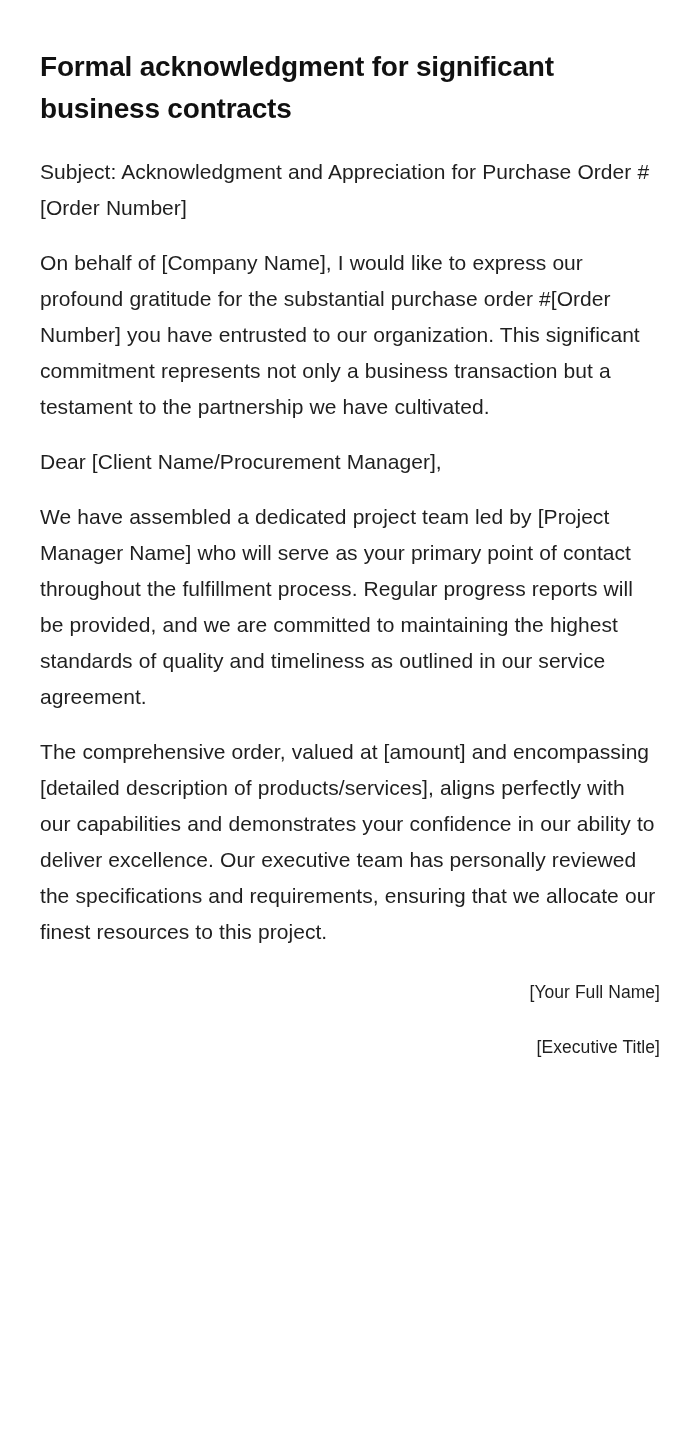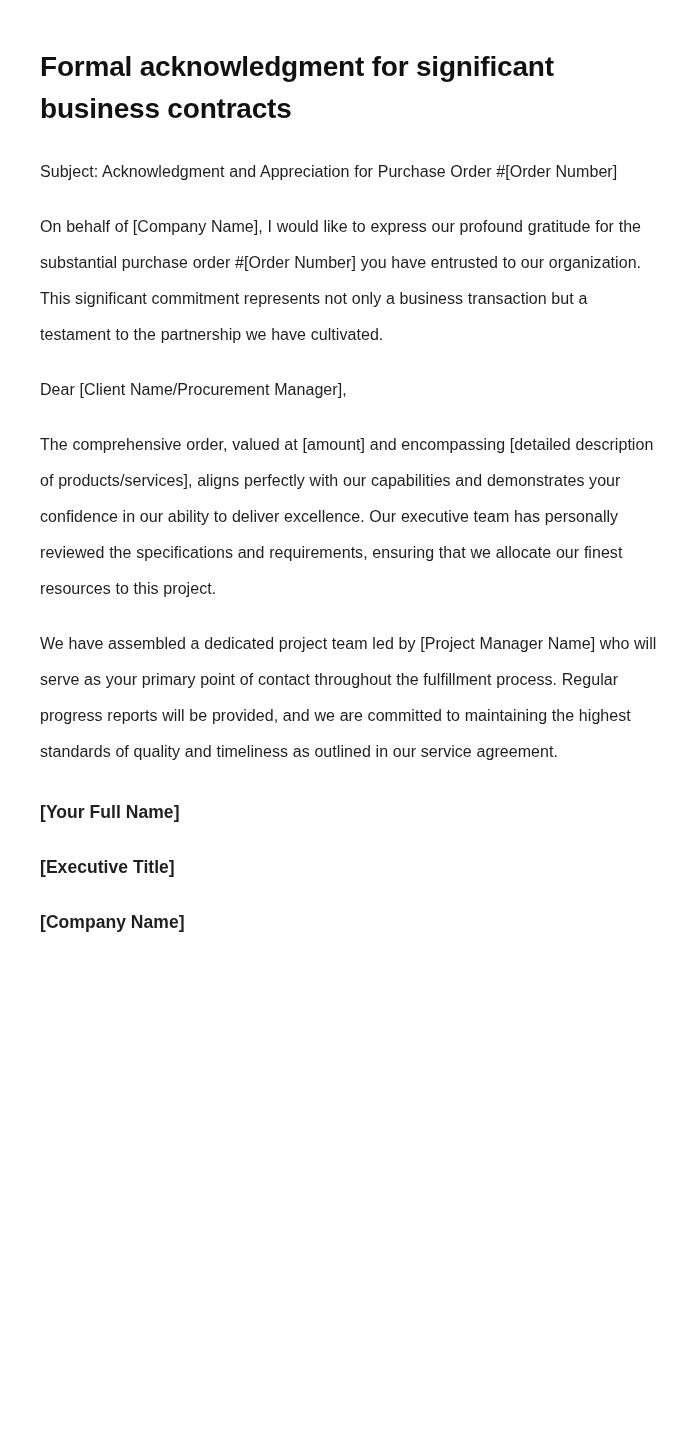--- a/index.html
+++ b/index.html
@@ -28,69 +28,69 @@
     font-weight: 700;
     letter-spacing: -0.2px;
     color: #111111;
     max-width: 600px;
   }
   .body-block {
     display: block;
   }
   .para {
     margin: 0 0 19px 0;
-    font-size: 16px;
+    font-size: 21px;
     line-height: 36px;
     font-weight: 400;
     color: #1f1f1f;
     letter-spacing: 0.05px;
     max-width: 622px;
     word-spacing: 0.2px;
   }
   .para:last-child {
     margin-bottom: 0;
   }
   .sig-line {
     margin: 0 0 19px 0;
     font-size: 17.5px;
     line-height: 36px;
-    font-weight: 700;
+    font-weight: 400;
     color: #1f1f1f;
     letter-spacing: 0.05px;
     max-width: 622px;
+    text-align: right;
   }
   .sig-line:last-child { margin-bottom: 0; }
 </style>
 </head>
 <body>
 
 <div class="page">
 
   <h1 class="article-title">Formal acknowledgment for significant business contracts</h1>
 
   <div class="body-block">
 
     <p class="para">Subject: Acknowledgment and Appreciation for Purchase Order #[Order Number]</p>
 
     <p class="para">On behalf of [Company Name], I would like to express our profound gratitude for the substantial purchase order #[Order Number] you have entrusted to our organization. This significant commitment represents not only a business transaction but a testament to the partnership we have cultivated.</p>
 
     <p class="para">Dear [Client Name/Procurement Manager],</p>
 
+    <p class="para">We have assembled a dedicated project team led by [Project Manager Name] who will serve as your primary point of contact throughout the fulfillment process. Regular progress reports will be provided, and we are committed to maintaining the highest standards of quality and timeliness as outlined in our service agreement.</p>
+
     <p class="para">The comprehensive order, valued at [amount] and encompassing [detailed description of products/services], aligns perfectly with our capabilities and demonstrates your confidence in our ability to deliver excellence. Our executive team has personally reviewed the specifications and requirements, ensuring that we allocate our finest resources to this project.</p>
-
-    <p class="para">We have assembled a dedicated project team led by [Project Manager Name] who will serve as your primary point of contact throughout the fulfillment process. Regular progress reports will be provided, and we are committed to maintaining the highest standards of quality and timeliness as outlined in our service agreement.</p>
 
 
 
   </div>
 
   <div class="sig-block">
 
     <p class="sig-line">[Your Full Name]</p>
 
     <p class="sig-line">[Executive Title]</p>
 
-    <p class="sig-line">[Company Name]</p>
 
 
   </div>
 
 </div>
 
 </body></html>

